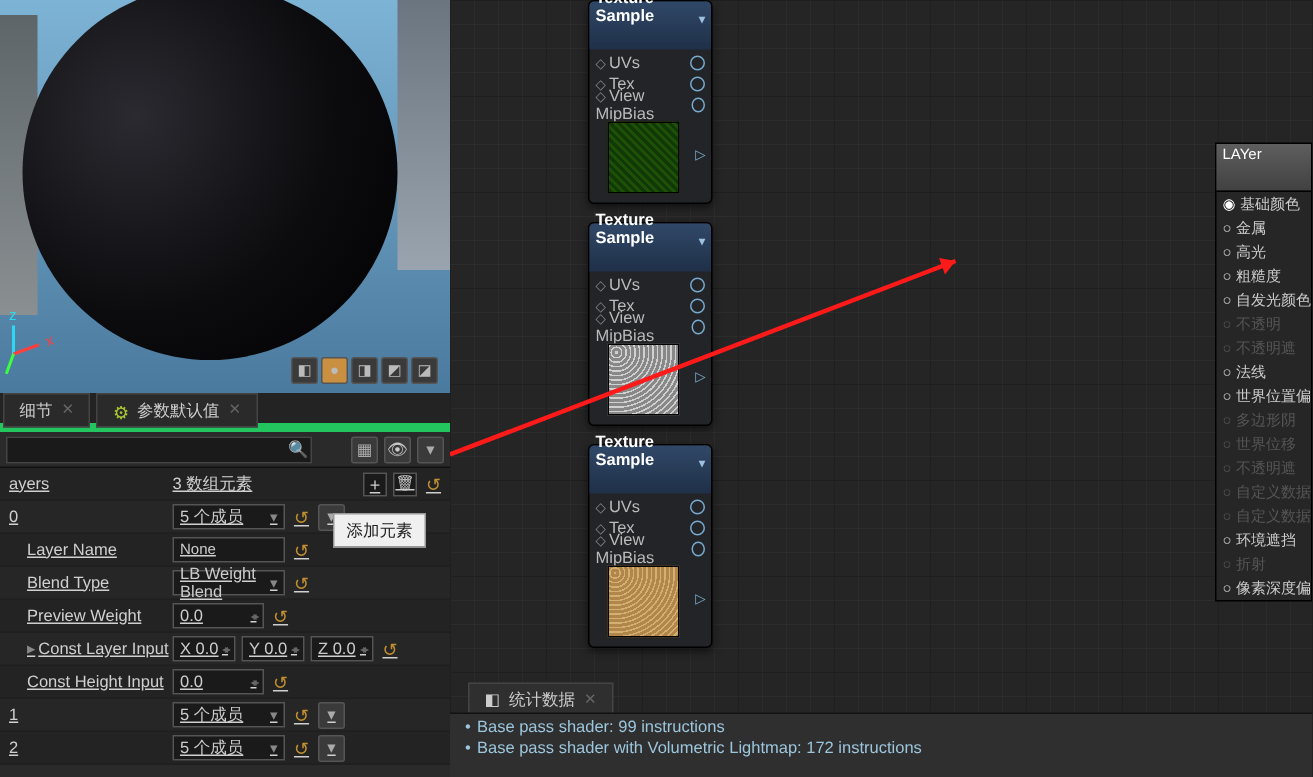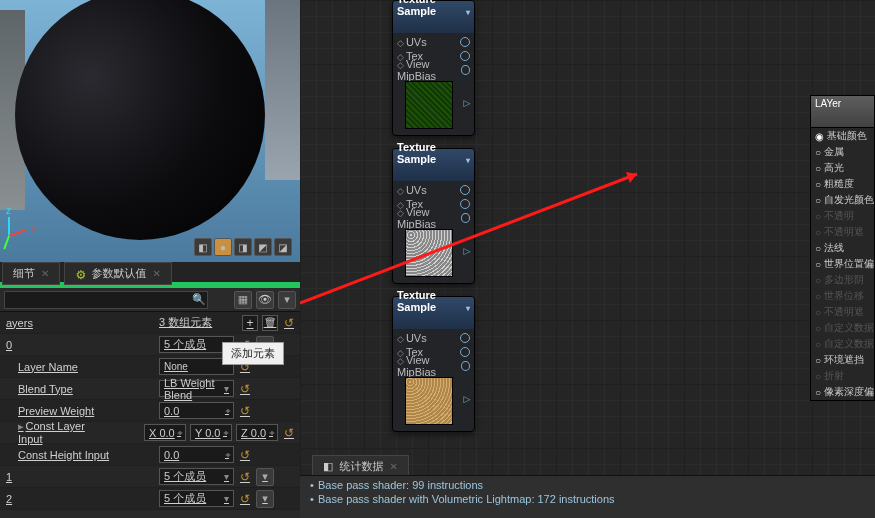--- a/index.html
+++ b/index.html
@@ -34,25 +34,25 @@
 .eye-btn::before { content: '👁'; font-size: 11px; color: #ccc; }
 
 .details { flex: 1; background: #2a2a2a; overflow: hidden; }
 .details-section-header { height: 20px; background: #343434; padding-left: 4px; line-height: 20px; font-weight: bold; font-size: 11px; color: #e0e0e0; }
 .prop-row { height: 22px; display: flex; align-items: center; font-size: 11px; border-bottom: 1px solid #1f1f1f; text-decoration: underline; }
 .prop-row.dark { background: #232323; }
 .prop-row.light { background: #262626; }
 .prop-label { width: 115px; padding-left: 6px; color: #d0d0d0; }
 .prop-label.indent { padding-left: 18px; }
 .prop-label.indent .tri { color: #888; margin-right: 2px; }
-.prop-value { flex: 1; display: flex; align-items: center; gap: 4px; padding-right: 4px; margin-left: 44px; }
+.prop-value { flex: 1; display: flex; align-items: center; gap: 4px; padding-right: 4px; }
 .text-field { background: #1a1a1a; border: 1px solid #555; color: #ccc; height: 17px; padding: 0 4px; width: 75px; font-size: 10px; }
 .dropdown { background: #1a1a1a; border: 1px solid #555; color: #ccc; height: 17px; padding: 0 4px; width: 75px; font-size: 10px; display: flex; align-items: center; justify-content: space-between; }
 .dropdown::after { content: '▾'; color: #888; }
-.spin-field { background: #1a1a1a; border: 1px solid #555; color: #ccc; height: 17px; padding: 0 4px; width: 75px; font-size: 10px; display: flex; align-items: center; justify-content: space-between; }
+.spin-field { background: #1a1a1a; border: 1px solid #555; color: #ccc; height: 17px; padding: 0 4px; width: 61px; font-size: 10px; display: flex; align-items: center; justify-content: space-between; }
 .spin-field .spin { font-size: 8px; color: #666; letter-spacing: -2px; }
 .spin-field.sm { width: 42px; }
 .reset-btn { width: 14px; height: 14px; color: #c09030; font-size: 12px; display: flex; align-items: center; justify-content: center; }
 .add-btn { width: 16px; height: 16px; background: #1a1a1a; border: 1px solid #555; color: #ccc; font-size: 12px; line-height: 1; display: flex; align-items: center; justify-content: center; }
 .trash-btn::before { content: '🗑'; font-size: 10px; }
 
 .tooltip { position: absolute; left: 190px; top: 342px; background: #f0f0f0; border: 1px solid #999; padding: 3px 8px; font-size: 11px; color: #222; z-index: 20; margin-left: 32px; }
 
 .graph-area { flex: 1; position: relative; background: #252525; background-image: linear-gradient(#1f1f1f 1px, transparent 1px), linear-gradient(90deg, #1f1f1f 1px, transparent 1px), linear-gradient(#2c2c2c 1px, transparent 1px), linear-gradient(90deg, #2c2c2c 1px, transparent 1px); background-size: 64px 64px, 64px 64px, 16px 16px, 16px 16px; overflow: hidden; }
 

